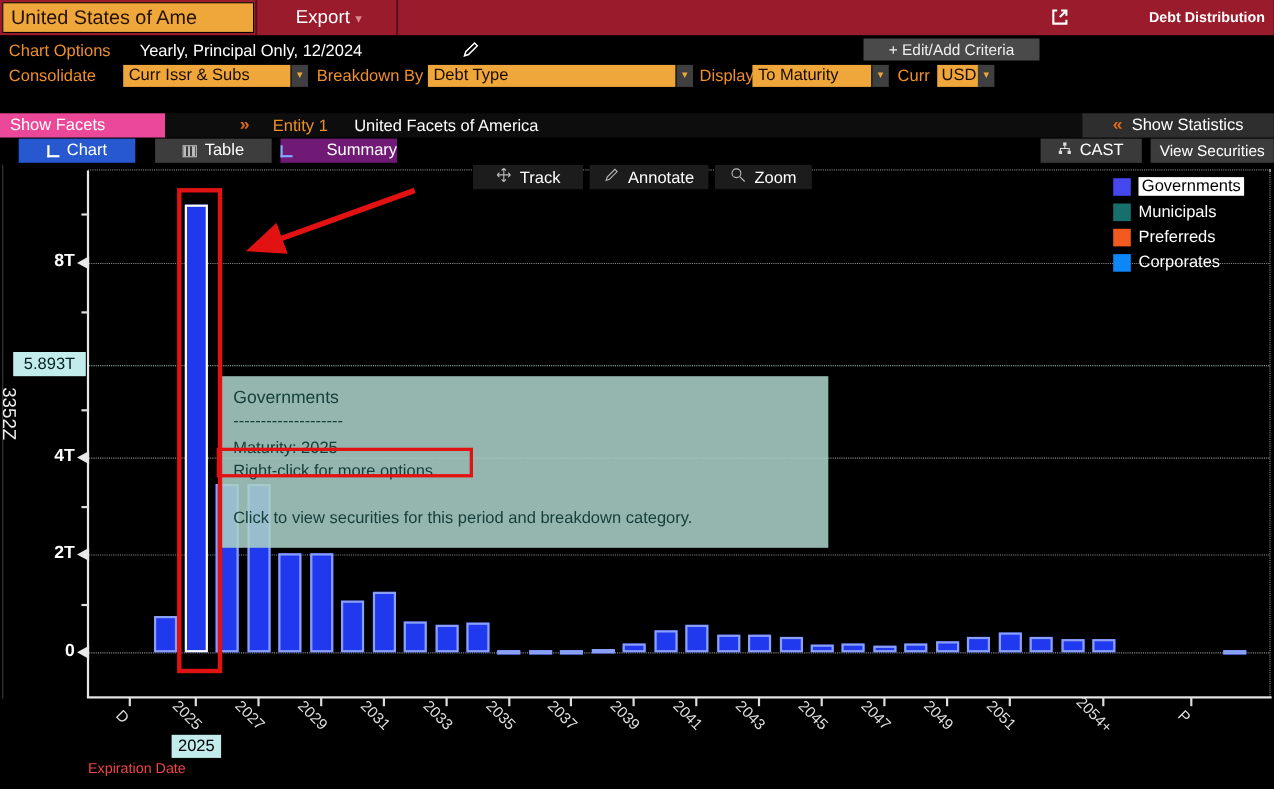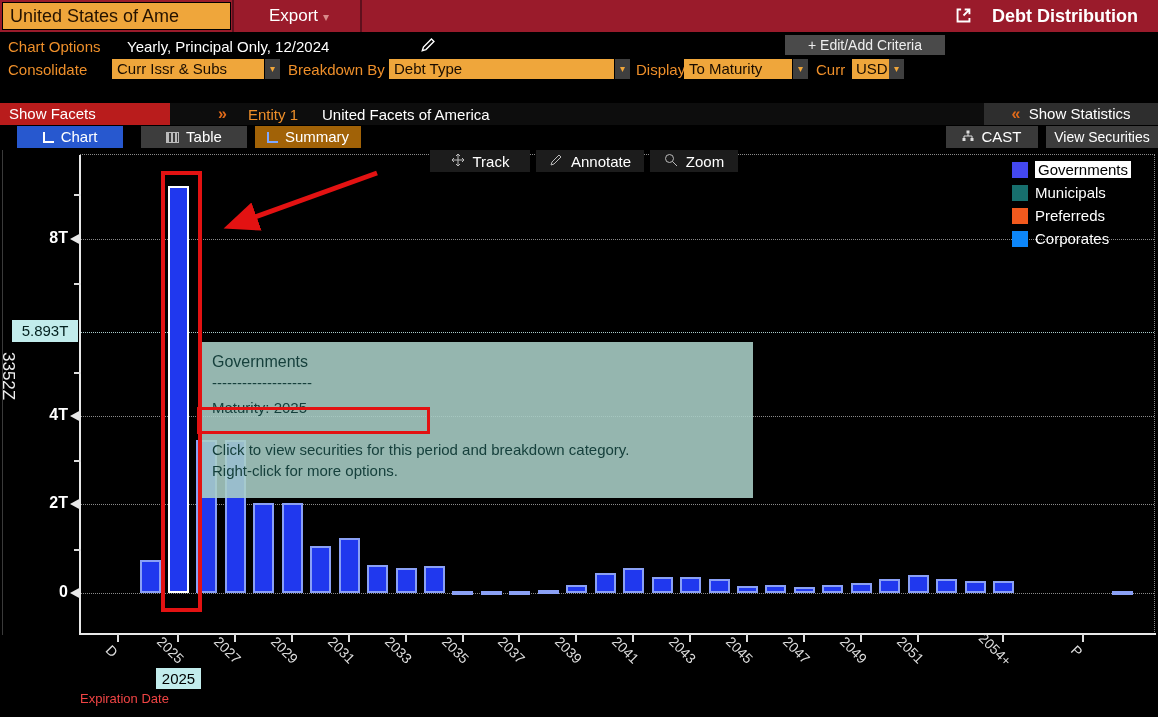--- a/index.html
+++ b/index.html
@@ -7,31 +7,31 @@
        font-family:"Liberation Sans", sans-serif;-webkit-font-smoothing:antialiased;}
   .abs{position:absolute;}
   .nowrap{white-space:nowrap;}
   
   .topbar{left:0;top:0;width:1158px;height:32px;background:#9a1b2b;}
   .title-input{left:2px;top:2px;width:220px;height:26px;background:#efa63b;color:#241200;
     font-size:18px;line-height:26px;padding-left:7px;border:1px solid #000000;}
   .tb-div{top:0;width:2px;height:32px;background:#5f101d;}
   .export-btn{left:240px;top:0;width:118px;height:32px;color:#fff;font-size:17px;line-height:32px;text-align:center;}
   .export-caret{color:#d98a8a;font-size:12px;margin-left:5px;}
-  .app-title{right:20px;top:0;height:32px;color:#fff;font-size:18px;line-height:32px;font-weight:bold;}
+  .app-title{right:8px;top:0;height:32px;color:#fff;font-size:13px;line-height:32px;font-weight:bold;}
   .exp-icon{right:185px;top:6px;width:19px;height:19px;}
   
   .olabel{color:#ee8f2a;font-size:15px;}
   .wval{color:#fff;font-size:15px;}
   .graybtn{background:#4a4a4a;color:#eee;font-size:14px;text-align:center;}
   .amber{background:#efa63b;color:#1a0d00;font-size:15px;line-height:20px;height:20px;padding:0 5px;box-sizing:border-box;}
   .caretbtn{width:15px;height:20px;background:#3f3f3f;color:#efa63b;font-size:10px;line-height:20px;text-align:center;}
   
   .facetsrow{left:0;top:103px;width:1158px;height:22px;background:#0d0d0d;}
-  .facetbtn{left:0;top:103px;width:170px;height:22px;background:#b91c1c;color:#fff;font-size:15px;line-height:22px;padding-left:9px;box-sizing:border-box;}
+  .facetbtn{left:0;top:103px;width:150px;height:22px;background:#ec4899;color:#fff;font-size:15px;line-height:22px;padding-left:9px;box-sizing:border-box;}
   .chev{color:#e06a1a;font-size:16px;font-weight:bold;}
   .statsbtn{right:0;top:103px;width:174px;height:22px;background:#2e2e2e;color:#fff;font-size:15px;line-height:22px;text-align:center;}
   .tab{top:126px;height:22px;color:#fff;font-size:15px;line-height:22px;text-align:center;display:flex;align-items:center;justify-content:center;gap:7px;box-sizing:border-box;}
   .licon{width:9px;height:9px;border-left:2px solid #fff;border-bottom:2px solid #fff;}
   .licon.blue{border-color:#7fa8ff;}
   .gridicon{width:11px;height:9px;border:1px solid #bbb;
     background:repeating-linear-gradient(90deg,#bbb 0 2px,transparent 2px 4px);}
   
   .plotline{background:#e8e8e8;}
   .dotline{border-top:1px dotted #8a8a8a;height:0;}
@@ -115,21 +115,21 @@
 </div>
 
 <div class="abs tab" style="left:17px;width:106px;background:#2758cf;">
   <span class="licon"></span>
   <span>Chart</span>
 </div>
 <div class="abs tab" style="left:141px;width:106px;background:#3d3d3d;">
   <span class="gridicon"></span>
   <span>Table</span>
 </div>
-<div class="abs tab" style="left:255px;width:106px;background:#a16207;">
+<div class="abs tab" style="left:255px;width:106px;background:#701a75;justify-content:space-between;">
   <span class="licon blue"></span>
   <span>Summary</span>
 </div>
 <div class="abs tab" style="left:946px;width:92px;background:#3a3a3a;">
   <span>
     <svg width="12" height="12" viewBox="0 0 12 12">
       <rect x="4.5" y="0.5" width="3" height="3" fill="#ddd"></rect>
       <rect x="0.5" y="8" width="3" height="3" fill="#ddd"></rect>
       <rect x="8.5" y="8" width="3" height="3" fill="#ddd"></rect>
       <path d="M6 3.5V6M6 6H2v2M6 6h4v2" stroke="#ddd" fill="none"></path>
@@ -285,22 +285,22 @@
   </div>
 
 <div class="abs xhl" style="left:156px;top:668px;width:45px;height:21px;">2025</div>
 
 <div class="abs xtitle" style="left:80px;top:691px;width:1075px;">Expiration Date</div>
 
 <div class="abs tooltip">
   <div class="t1">Governments</div>
   <div>--------------------</div>
   <div style="margin-top:4px;">Maturity: 2025</div>
+  <div>Right-click for more options.</div>
   <div style="margin-top:21px;">Click to view securities for this period and breakdown category.</div>
-  <div>Right-click for more options.</div>
 </div>
 
 <div class="abs redrect" style="left:161px;top:171px;width:41px;height:441px;"></div>
 <div class="abs redrect2" style="left:197px;top:407px;width:233px;height:27px;"></div>
 <svg class="abs" style="left:215px;top:163px;z-index:22;" width="175" height="75">
   <defs>
     <marker id="ah" markerWidth="8" markerHeight="8" refX="5" refY="3" orient="auto">
       <path d="M0 0L7 3L0 6z" fill="#e31212"></path>
     </marker>
   </defs>

